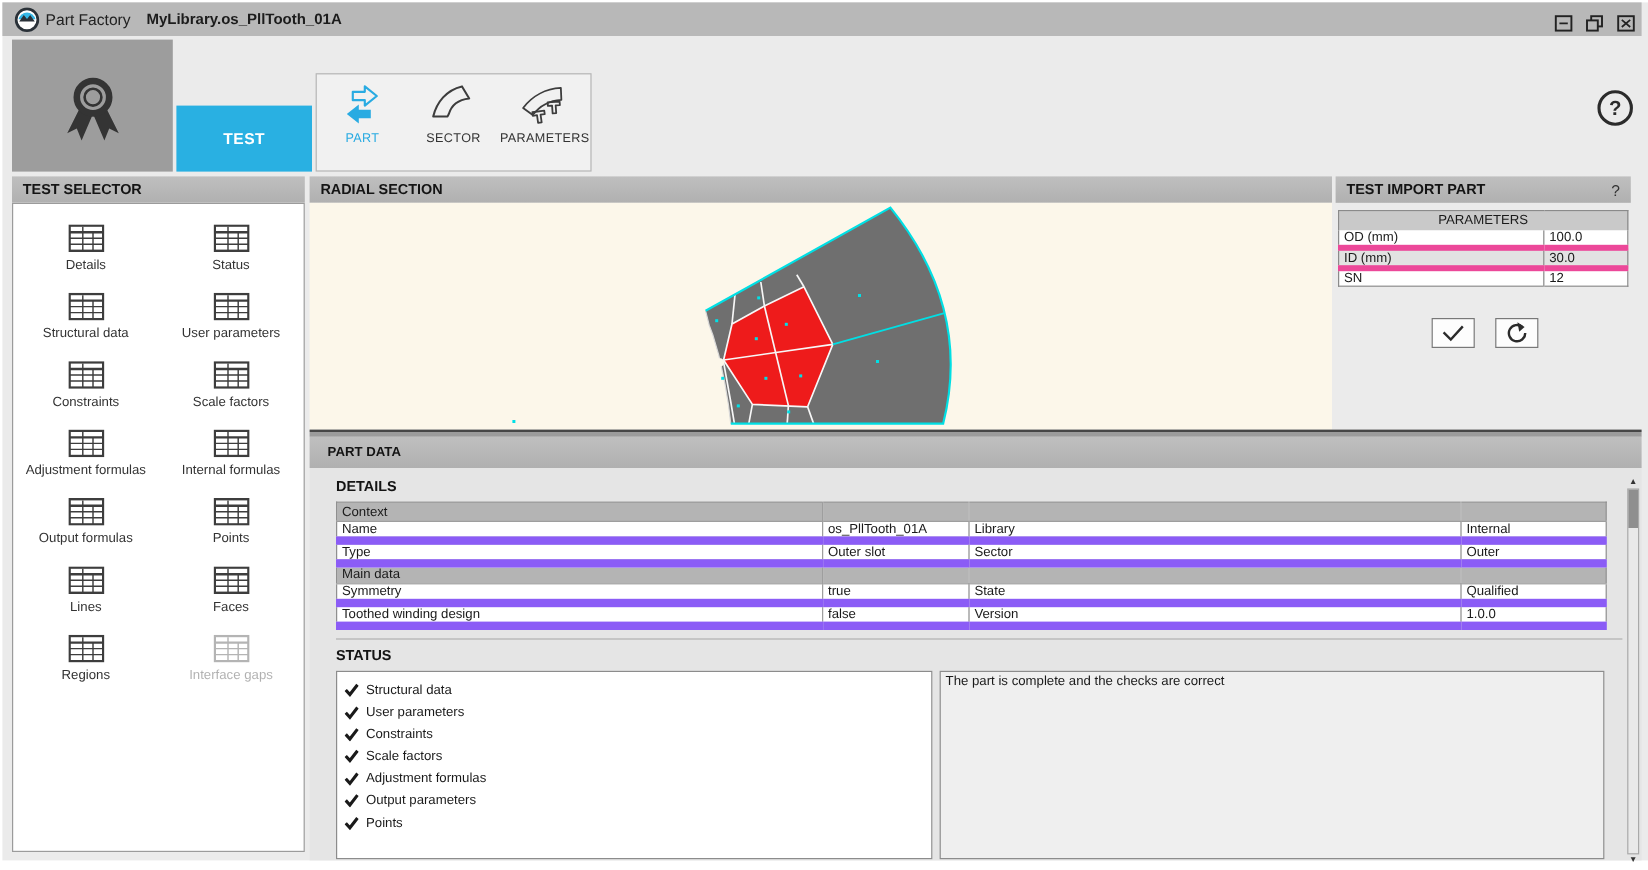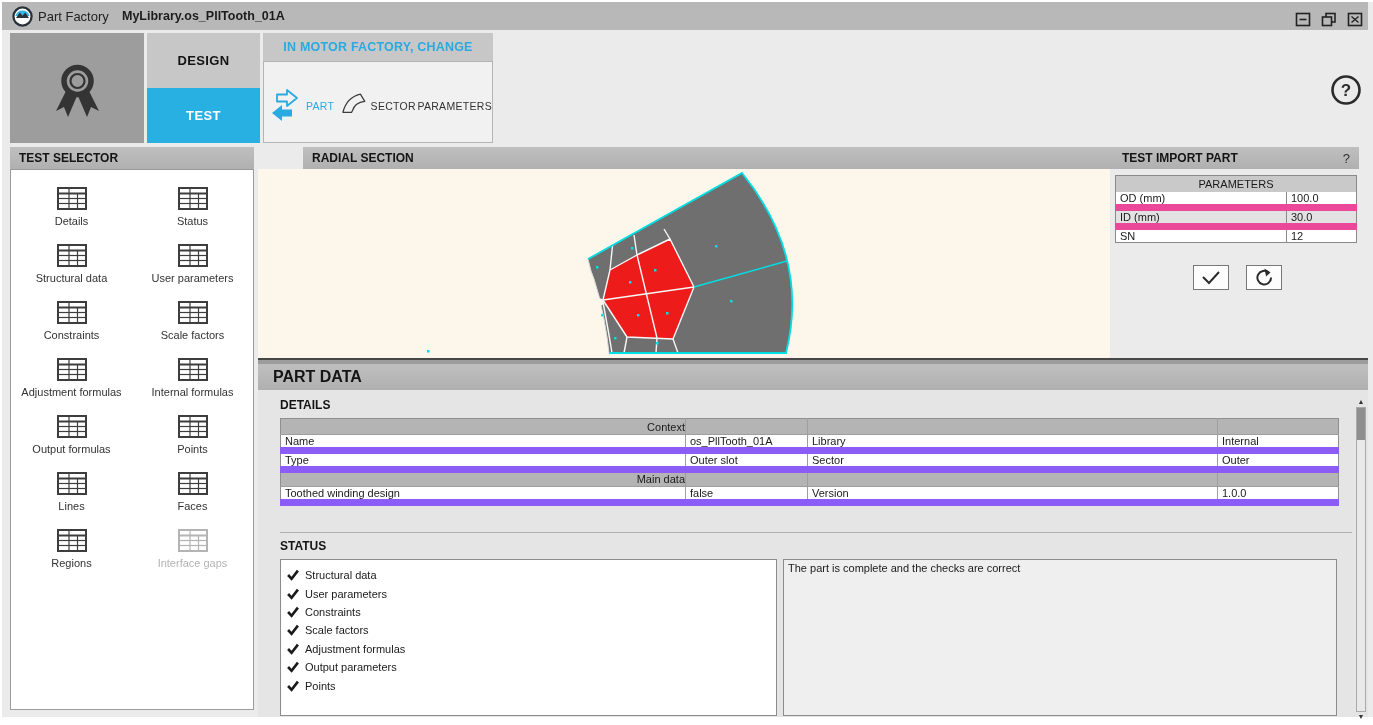--- a/index.html
+++ b/index.html
@@ -10,51 +10,51 @@
   #app-title { left:36px; top:7px; font-size:13px; color:#222; }
   #doc-title { left:120px; top:7px; font-size:12.5px; font-weight:bold; color:#1c1c1c; }
   .winbtn { top:10px; width:16px; height:15px; }
   .box { position:absolute; }
   #medal-box { left:8px; top:31px; width:134px; height:110px; background:#9d9d9d; }
   #tab-design { left:145px; top:31px; width:113px; height:55px; background:#c7c7c7; color:#141414; }
   #tab-test { left:145px; top:86px; width:113px; height:55px; background:#29b0e2; color:#fff; }
   .tab { font-size:13px; font-weight:bold; display:flex; align-items:center; justify-content:center; letter-spacing:.4px; }
   #mf-header { left:261px; top:31px; width:230px; height:28px; background:#c7c7c7; color:#29abe2; font-weight:bold; font-size:12.5px; display:flex; align-items:center; justify-content:center; letter-spacing:.2px; }
   #mf-panel { left:261px; top:59px; width:230px; height:82px; background:#f1f1f1; border:1px solid #b5b5b5; display:flex; }
-  .mf-btn { width:33.33%; display:flex; flex-direction:row; align-items:center; justify-content:flex-start; padding-top:5px; }
+  .mf-btn { width:33.33%; display:flex; flex-direction:column; align-items:center; justify-content:flex-start; padding-top:5px; }
   .mf-btn .lbl { font-size:10.5px; color:#333; margin-top:2px; letter-spacing:.3px; }
   .mf-btn.active .lbl { color:#29abe2; }
   #help-btn { left:1327px; top:71px; width:34px; height:34px; }
   .sect-header { height:22px; background:linear-gradient(#bfbfbf,#b0b0b0); color:#141414; font-weight:bold; font-size:12px; display:flex; align-items:center; padding-left:9px; }
   #ds-header { left:8px; top:145px; width:244px; }
-  #rs-header { left:256px; top:145px; width:852px;margin-left:45px; }
+  #rs-header { left:256px; top:145px; width:852px; }
   #ti-header { left:1111px; top:145px; width:246px; }
   #ti-header .qmark { margin-left:auto; margin-right:9px; font-weight:normal; font-size:13px; color:#333; }
   #ds-panel { position:absolute; left:8px; top:167px; width:244px; height:541px; background:#fff; border:1px solid #9b9b9b; display:grid; grid-template-columns:1fr 1fr; grid-auto-rows:57px; padding-top:12px; }
   .ds-cell { display:flex; flex-direction:column; align-items:center; padding-top:5px; }
   .ds-cell .lbl { font-size:11px; color:#333; margin-top:5px; white-space:nowrap; }
   .ds-cell.disabled { opacity:.38; }
   #rs-canvas { position:absolute; left:256px; top:167px; width:852px; height:189px; background:#fcf7ea; overflow:hidden; }
   #ti-table { left:1113px; top:173px; width:242px; border-collapse:collapse; font-size:11px; color:#1a1a1a; border:1px solid #8a8a8a; }
   #ti-table td { height:15px; padding:0 0 0 4px; }
   #ti-table .hd td { background:#c9c9c9; text-align:center; height:16px; padding:0; }
   #ti-table td.val { border-left:1px solid #8a8a8a; width:70px; }
   #ti-table tr.r0 td { background:#fff; }
   #ti-table tr.r1 td { background:#e2e2e2; }
-  #ti-table tr + tr td { border-top:7px solid #ec4899;margin-top:29px; }
+  #ti-table tr + tr td { border-top:5px solid #ec4899;margin-top:29px; }
   .ti-btn { top:263px; width:36px; height:25px; background:#fdfdfd; border:1px solid #787878; display:flex; align-items:center; justify-content:center; }
   #splitter { left:256px; top:356px; width:1110px; height:6px; background:linear-gradient(#474747 0 2px,#9c9c9c 2px); }
-  #pd-header { left:256px; top:362px; width:1110px; height:26px; background:linear-gradient(#bfbfbf,#b0b0b0); color:#141414; font-weight:bold; font-size:16px; display:flex; align-items:center; padding-left:15px; }
+  #pd-header { left:256px; top:362px; width:1110px; height:26px; background:linear-gradient(#bfbfbf,#b0b0b0); color:#141414; font-weight:bold; font-size:11px; display:flex; align-items:center; padding-left:15px; }
   #pd-content { left:256px; top:388px; width:1110px; height:327px; background:#e5e5e5; }
   .group-title { position:absolute; font-size:12px; font-weight:bold; color:#141414; }
   #details-title { left:22px; top:8px; }
   #details-table { position:absolute; left:22px; top:28px; width:1058px; border-collapse:collapse; font-size:11px; color:#1a1a1a; border:1px solid #8f8f8f; table-layout:fixed; }
   #details-table td { height:16.2px; padding:0 0 0 4px; border-right:1px solid #9e9e9e; border-bottom:7px solid #8b5cf6; background:#fff; overflow:hidden; white-space:nowrap; }
   #details-table td:last-child { border-right:none; }
-  #details-table tr.section td { background:#b4b4b4; border-bottom:1px solid #9e9e9e;text-align:right; }
+  #details-table tr.section td { background:#b4b4b4; border-bottom:1px solid #9e9e9e; }
   #sep-line { position:absolute; left:22px; top:142px; width:1072px; height:1px; background:#b0b0b0; }
   #status-title { left:22px; top:149px; }
   #status-box { position:absolute; left:22px; top:169px; width:497px; height:157px; background:#fff; border:1px solid #8c8c8c; overflow:hidden; padding:6px 0 0 6px; }
   #status-box li { list-style:none; height:18.4px; font-size:11px; color:#1a1a1a; display:flex; align-items:center; }
   #status-box li svg { margin-right:6px; }
   #status-msg { position:absolute; left:525px; top:169px; width:554px; height:157px; background:#efefef; border:1px solid #8c8c8c; font-size:11px; color:#1a1a1a; padding:2px 4px; }
   #v-scroll { position:absolute; left:1096px; top:0; width:14px; height:327px; }
   #v-scroll .track { position:absolute; left:2px; top:17px; width:10px; height:305px; background:#e9e9e9; border:1px solid #a9a9a9; }
   #v-scroll .thumb { position:absolute; left:3px; top:18px; width:8px; height:32px; background:#8f8f8f; }
   .scroll-arrow { position:absolute; left:2px; width:10px; font-size:7px; color:#333; text-align:center; }
@@ -89,24 +89,22 @@
   <div id="medal-box" class="box">
     <svg width="134" height="110" viewBox="0 0 134 110">
       <g fill="#343434">
         <path d="M56,58 L67,63 L58,84 L54,74 L46,78 Z"></path>
         <path d="M79,58 L68,63 L77,84 L81,74 L89,78 Z"></path>
       </g>
       <circle cx="67.5" cy="48" r="13.5" fill="none" stroke="#343434" stroke-width="5.5"></circle>
       <circle cx="67.5" cy="48" r="7" fill="none" stroke="#343434" stroke-width="2.2"></circle>
     </svg>
   </div>
-  <div id="tab-design" class="box tab">DESIGN</div>
   <div id="tab-test" class="box tab">TEST</div>
 
-  <div id="mf-header" class="box">IN MOTOR FACTORY, CHANGE</div>
   <div id="mf-panel" class="box">
     <div class="mf-btn active">
       <svg width="42" height="40" viewBox="0 0 42 40">
         <path d="M13,9.5 H23 V5 L33,13 L23,21 V16.5 H13 Z" fill="none" stroke="#29abe2" stroke-width="1.8" stroke-linejoin="round"></path>
         <path d="M28,24.5 H18 V20 L8,28 L18,36 V31.5 H28 Z" fill="#29abe2"></path>
       </svg>
       <div class="lbl">PART</div>
     </div>
     <div class="mf-btn">
       <svg width="42" height="40" viewBox="0 0 42 40">
@@ -424,20 +422,26 @@
       <tbody>
         <tr class="section">
             <td>Main data</td>
             <td></td>
             <td></td>
             <td></td>
           </tr>
       </tbody>
       <tbody>
 
+          <tr>
+            <td>Symmetry</td>
+            <td>true</td>
+            <td>State</td>
+            <td>Qualified</td>
+          </tr>
 
           <tr>
             <td>Toothed winding design</td>
             <td>false</td>
             <td>Version</td>
             <td>1.0.0</td>
           </tr>
         </tbody>
     </table>
     <div id="sep-line"></div>

